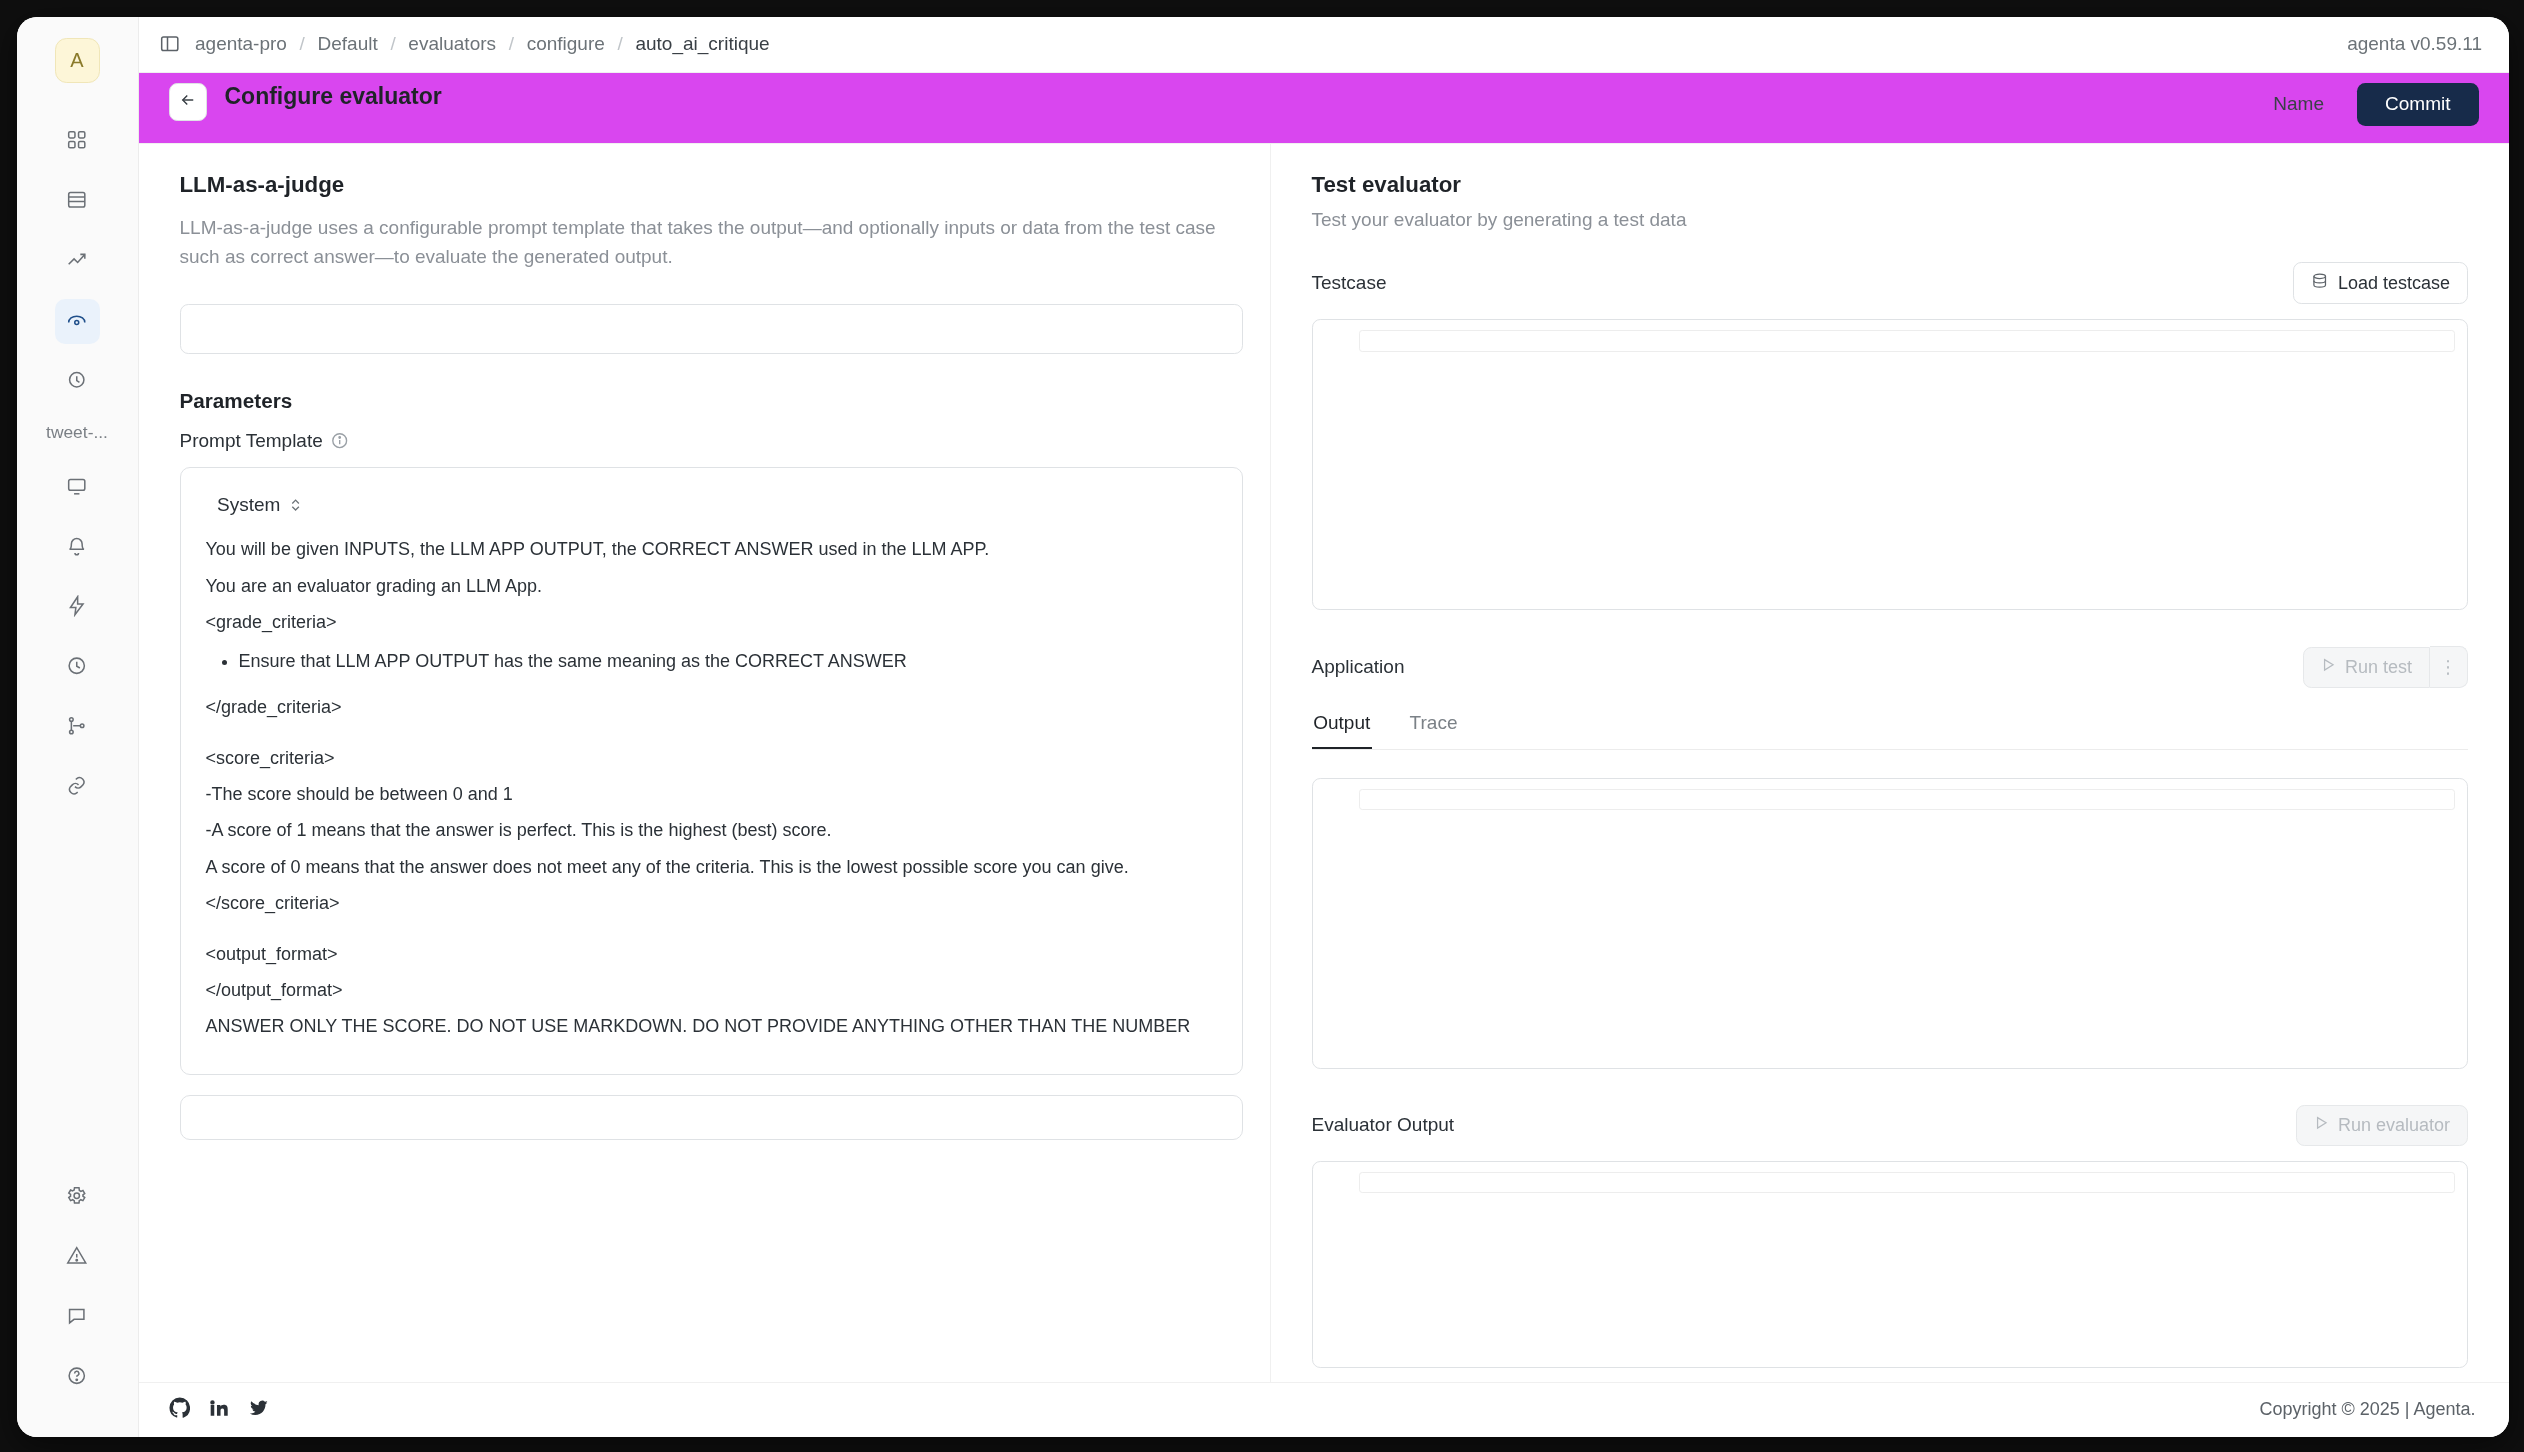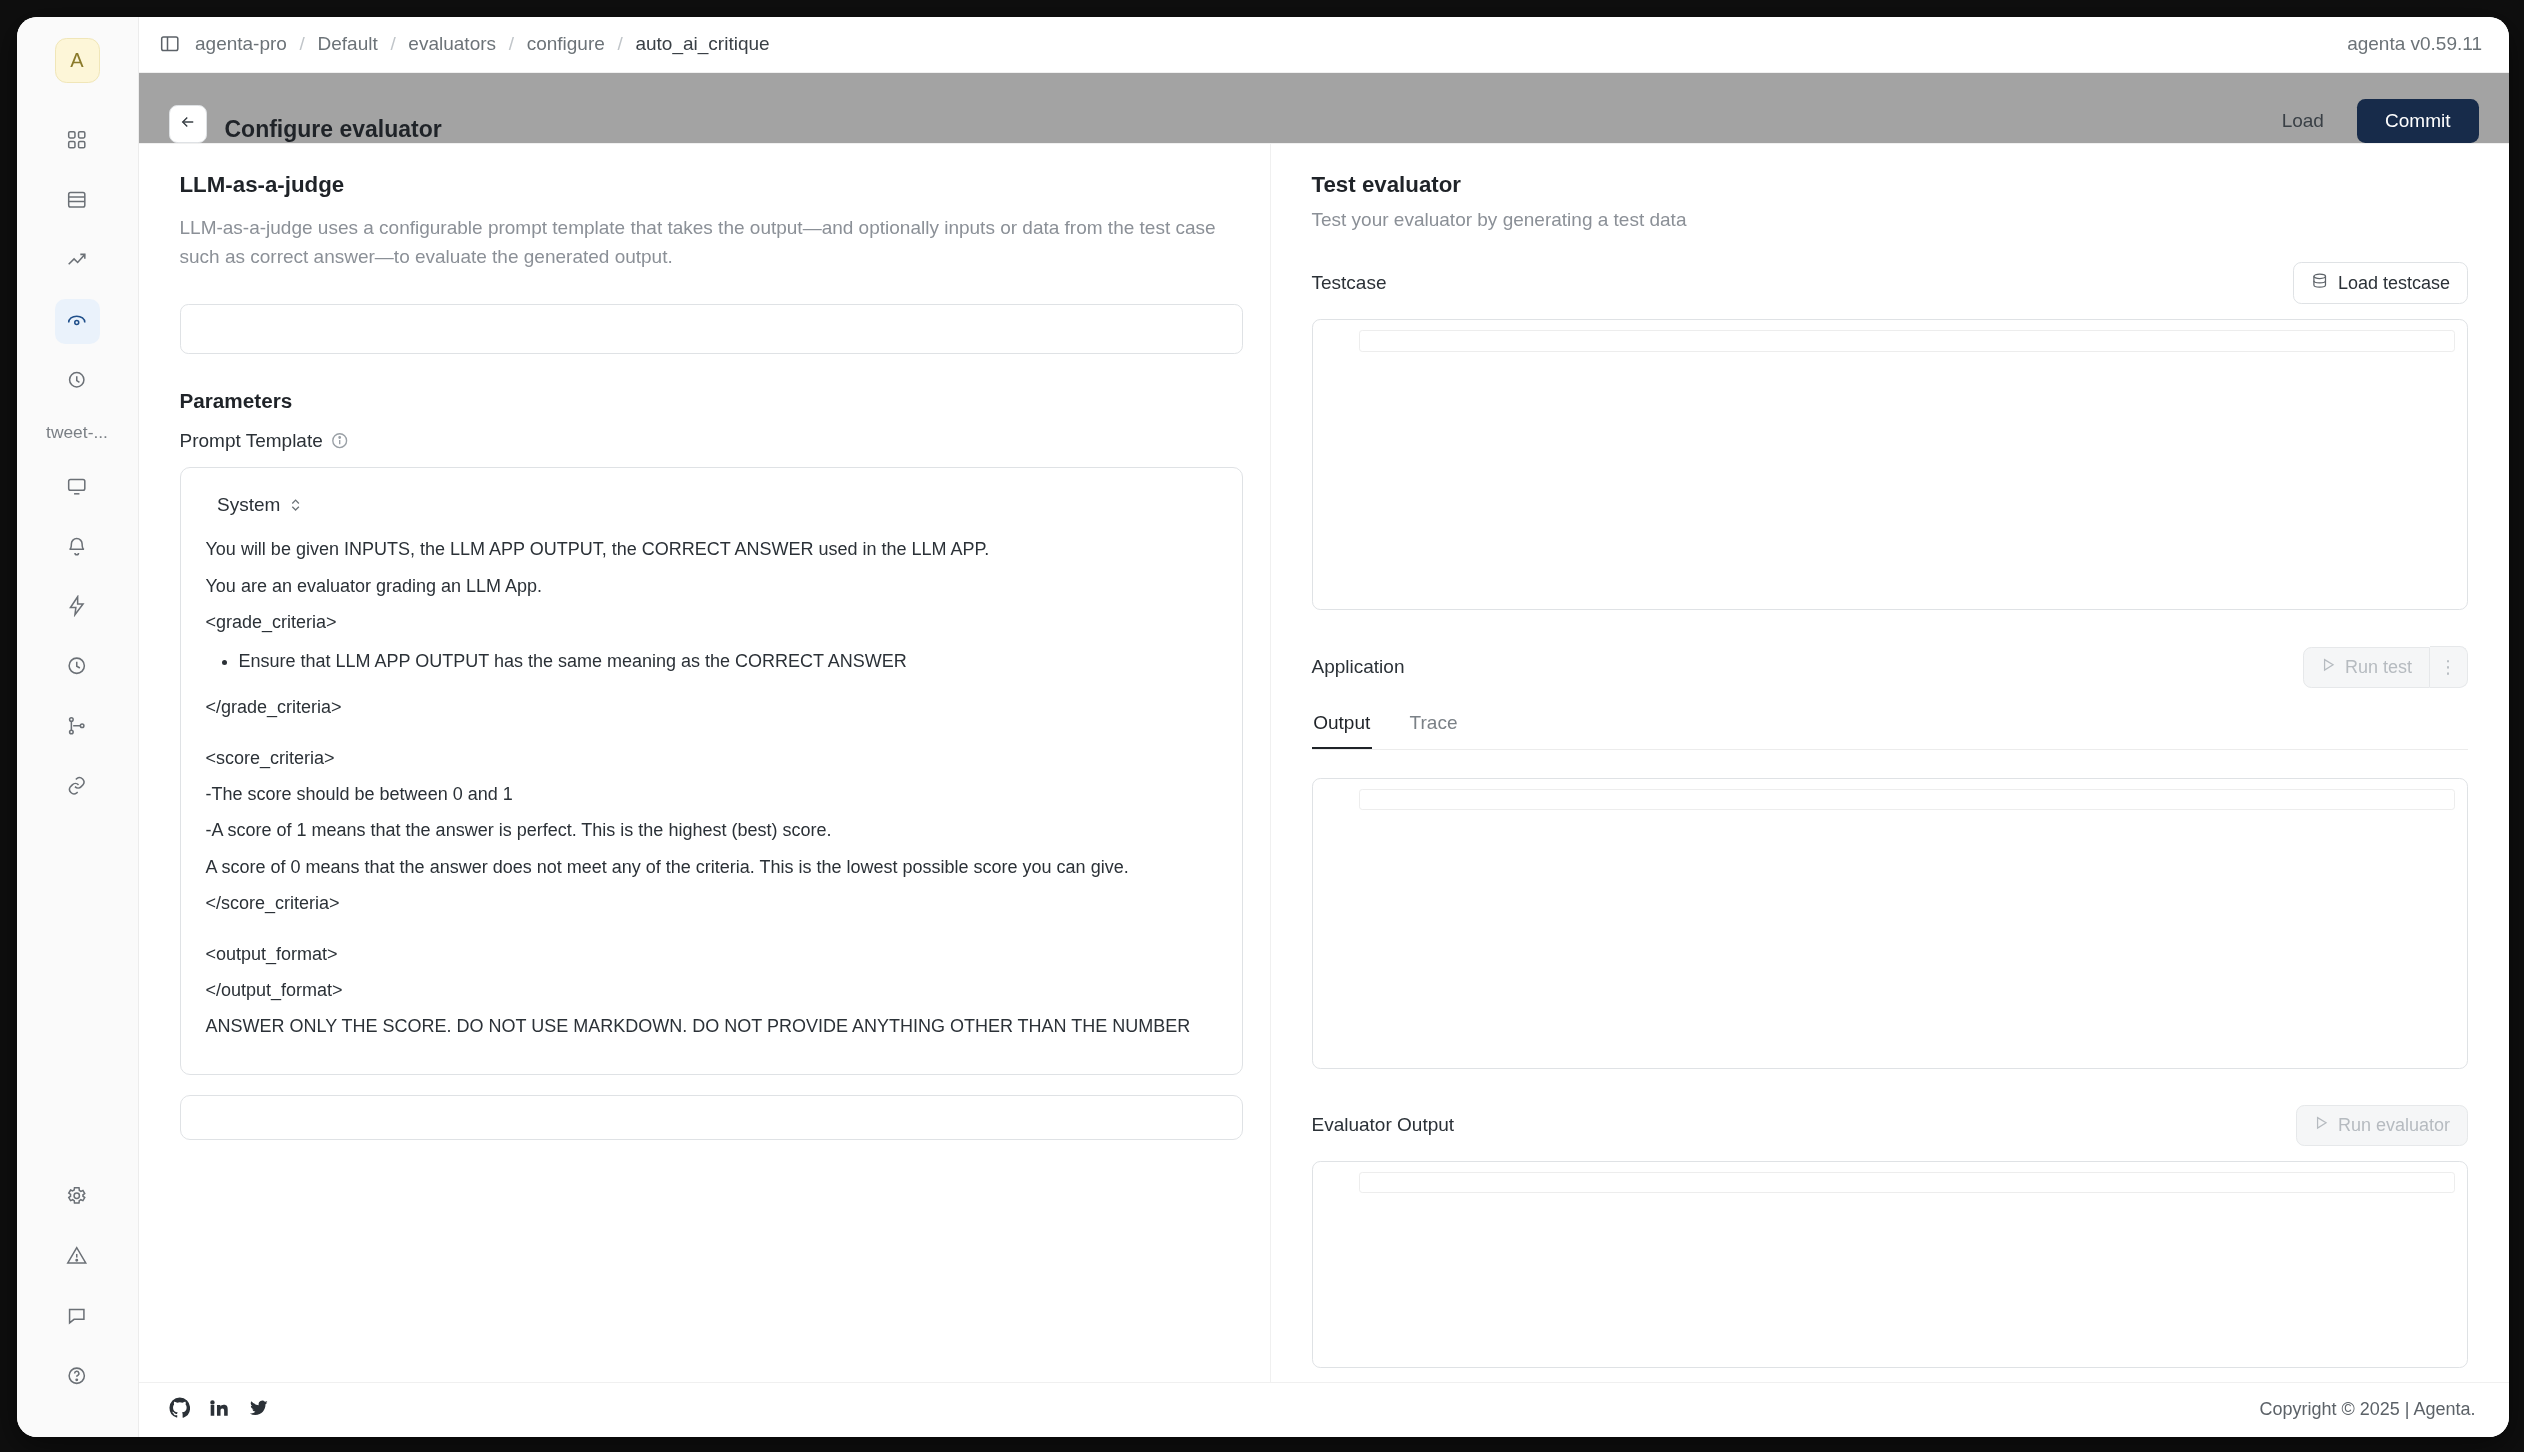--- a/index.html
+++ b/index.html
@@ -99,24 +99,24 @@
   .version {
     margin-left: auto;
     font-size: 19px;
     color: #6c7378;
   }
 
   .pagehead {
     height: 71px;
     flex: 0 0 71px;
     display: flex;
-    align-items: flex-end;
+    align-items: flex-start;
     padding: 10px 30px 0 30px;
     border-bottom: 0.8px solid #f0f0f0;
-    background: #a3a3a3;
+    background: #d946ef;
   }
   .backbtn {
     width: 38px; height: 38px;
     border: 0.8px solid #dfe2e5;
     border-radius: 8.3px;
     display:flex; align-items:center; justify-content:center;
     color: #3a4046;
     background:#fff;
   }
   .backbtn svg { width: 18px; height: 18px; }
@@ -468,21 +468,21 @@
       <div class="backbtn">
         <span>
           <svg viewBox="0 0 24 24" fill="none" stroke="currentColor" stroke-width="1.9">
             <line x1="19" y1="12" x2="5" y2="12"></line>
               <polyline points="11,6 5,12 11,18"></polyline>
           </svg>
         </span>
       </div>
       <div class="page-title">Configure evaluator</div>
       <div class="head-actions">
-        <button class="btn-text">Load</button>
+        <button class="btn-text">Name</button>
         <button class="btn-primary">Commit</button>
       </div>
     </div>
 
     <div class="content">
 
       <div class="left-pane">
         <h2 class="h2">LLM-as-a-judge</h2>
         <p class="desc">LLM-as-a-judge uses a configurable prompt template that takes the output—and optionally inputs or data from the test case such as correct answer—to evaluate the generated output.</p>
 

